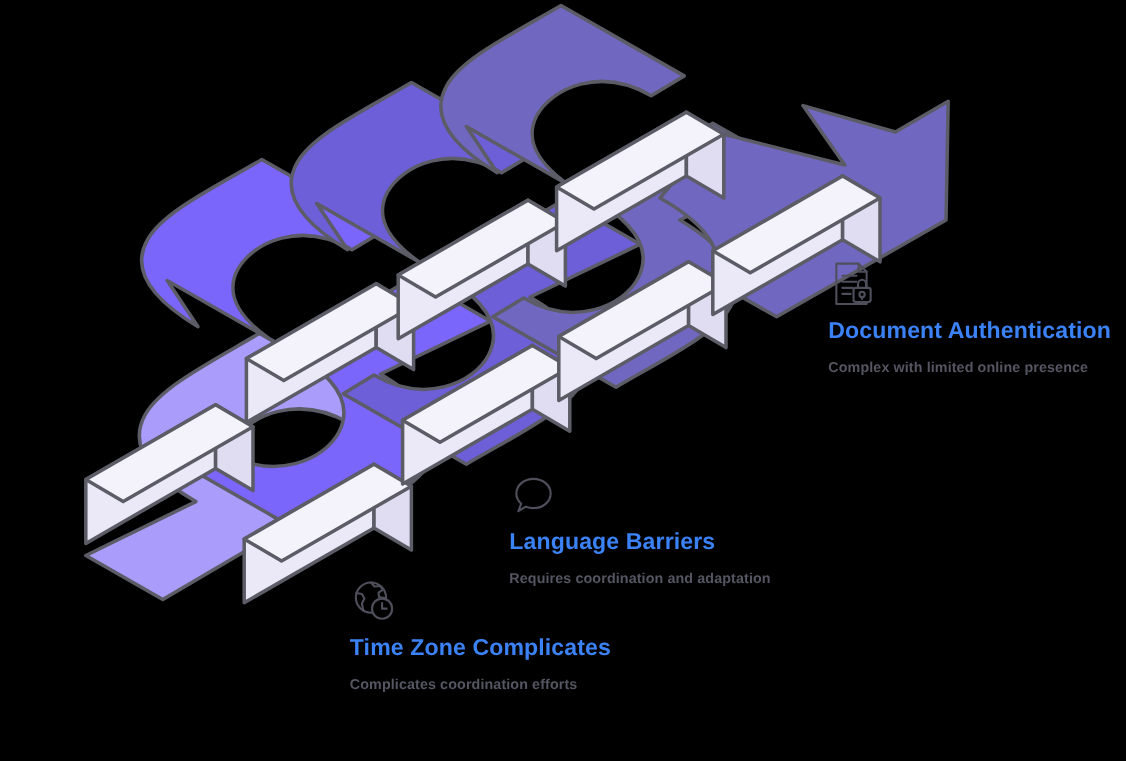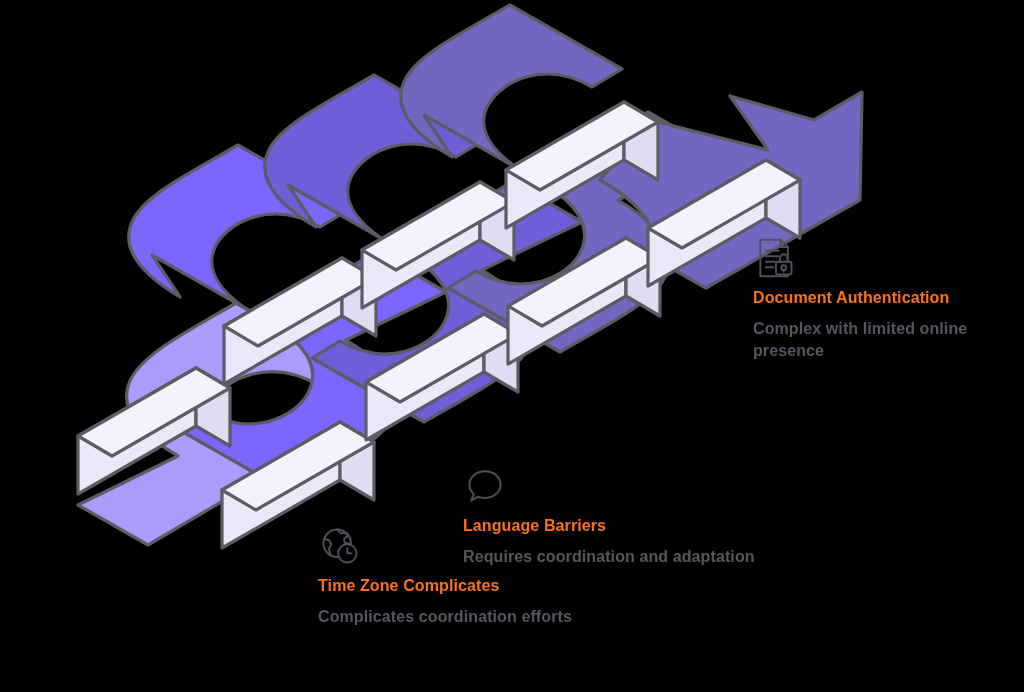--- a/index.html
+++ b/index.html
@@ -25,37 +25,37 @@
   }
   .label-group {
     position: absolute;
     width: 300px;
   }
   .label-icon {
     display: block;
     margin-bottom: 8px;
   }
   .label-title {
-    font-size: 16px;
+    font-size: 21px;
     font-weight: bold;
-    color: #f97316;
+    color: #3b82f6;
     line-height: 1.28;
     letter-spacing: 0.1px;
     margin: 0 0 10px 0;
   }
   .label-desc {
-    font-size: 16px;
+    font-size: 13px;
     font-weight: bold;
     color: #565663;
     line-height: 1.32;
     letter-spacing: 0.1px;
     margin: 0;
   }
   #g0 { left: 318px; top: 524px; }
-  #g1 { left: 463px; top: 464px; }
+  #g1 { left: 463px; top: 428px; }
   #g2 { left: 608px; top: 320px; width: 260px; }
   #g3 { left: 753px; top: 236px; width: 268px; }
 </style>
 </head>
 <body>
 
 <div id="stage">
 
   <svg id="art" viewBox="0 0 1024 692">
     <defs>

